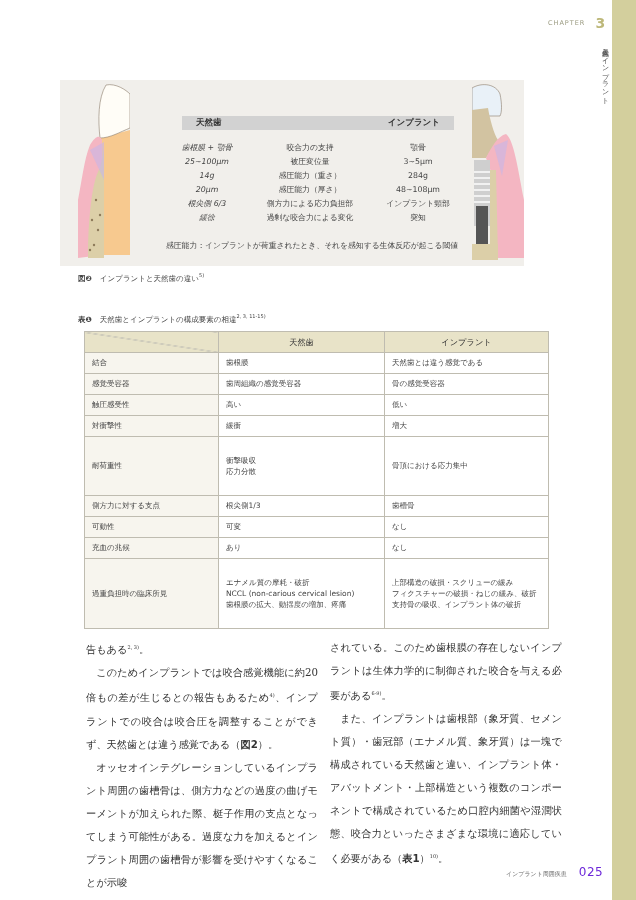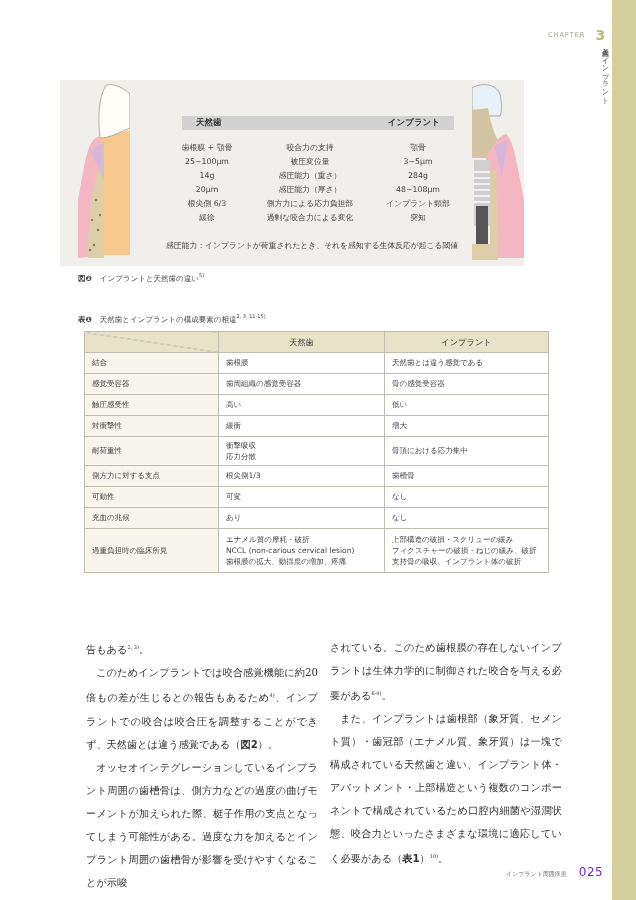--- a/index.html
+++ b/index.html
@@ -1,51 +1,51 @@
 <!DOCTYPE html>
 <html><head>
 <meta charset="utf-8">
 <style>
   * { box-sizing: border-box; margin: 0; padding: 0; }
   html, body { width: 636px; height: 900px; background: #ffffff; overflow: hidden; }
   body { position: relative; font-family: "DejaVu Sans", "Liberation Sans", sans-serif; color: #3a3a3a; }
 
   .side-strip { position: absolute; left: 612px; top: 0; width: 24px; height: 900px; background: #d3cf9d; }
-  .chapter { position: absolute; top: 24px; left: 548px; display: flex; align-items: center; }
+  .chapter { position: absolute; top: 12px; left: 548px; display: flex; align-items: center; }
   .chapter-label { font-size: 6.5px; letter-spacing: 1px; color: #9a9a80; font-variant: small-caps; }
   .chapter-num { position: relative; width: 22px; height: 22px; border-radius: 50%; background: #ffffff; margin-left: 4px; display: flex; align-items: center; justify-content: center; font-size: 14px; font-weight: bold; color: #bdb87a; z-index: 2; }
   .chapter-vert { position: absolute; left: 600px; top: 44px; width: 10px; font-size: 7px; color: #555; line-height: 10px; writing-mode: vertical-rl; }
 
   .figure { position: absolute; left: 60px; top: 80px; width: 464px; height: 186px; background: #f1efeb; }
   .tooth-left { position: absolute; left: 0; top: 0; width: 70px; height: 186px; }
   .tooth-right { position: absolute; left: 412px; top: 0; width: 52px; height: 186px; }
   .fig-header { position: absolute; left: 122px; top: 36px; width: 272px; height: 14px; background: #d2d2d2; display: flex; justify-content: space-between; align-items: center; padding: 0 14px; font-size: 8.5px; font-weight: bold; color: #333; }
   .fig-rows { position: absolute; left: 110px; top: 60px; width: 290px; }
   .fig-row { display: flex; height: 14px; align-items: center; font-size: 7.8px; color: #444; }
   .fig-row span { text-align: center; }
-  .fig-row .c1 { width: 74px; }
+  .fig-row .c1 { width: 74px; font-style: italic; }
   .fig-row .c2 { width: 132px; }
   .fig-row .c3 { width: 84px; }
   .fig-note { position: absolute; left: 106px; top: 160px; font-size: 7.8px; color: #444; white-space: nowrap; }
 
   .fig-caption { position: absolute; left: 78px; top: 272px; font-size: 7.5px; color: #444; }
   .tbl-caption { position: absolute; left: 78px; top: 313px; font-size: 7.5px; color: #444; }
   .cap-mark { font-weight: bold; margin-right: 8px; }
   sup { font-size: 5px; vertical-align: super; }
 
   table.cmp { position: absolute; left: 84px; top: 331px; width: 465px; border-collapse: collapse; font-size: 7.5px; color: #444; }
   table.cmp td, table.cmp th { border: 1px solid #bfbcb0; padding: 0 7px; text-align: left; font-weight: normal; }
   table.cmp th { background: #e8e3c8; text-align: center; font-size: 8.2px; height: 21px; color: #333; }
   table.cmp th.diag { background: #e8e3c8 linear-gradient(to top right, transparent calc(50% - 0.5px), #aaa 50%, transparent calc(50% + 0.5px)); }
   table.cmp td.label { background: #f7f5ee; width: 134px; margin-top: 24px; }
   table.cmp td.c2 { width: 166px; }
   table.cmp tr { height: 21px; }
   table.cmp tr.tall { height: 17px; }
   table.cmp tr.xtall { height: 44px; }
-  .multi { line-height: 11px; padding: 3px 7px !important; }
+  .multi { line-height: 11px; padding: 18px 7px !important; }
 
   .body-col { position: absolute; top: 636px; width: 232px; font-family: "DejaVu Serif", "Liberation Serif", serif; font-size: 10.2px; line-height: 23px; color: #333; text-align: justify; }
   .col-left { left: 86px; }
   .col-right { left: 330px; }
   .body-col p { margin: 0; }
   .indent { text-indent: 1em; }
   .body-col b { font-family: "DejaVu Sans", sans-serif; font-weight: bold; }
 
   .footer { position: absolute; top: 865px; left: 506px; display: flex; align-items: baseline; }
   .footer-title { font-size: 6px; color: #666; margin-right: 12px; }

